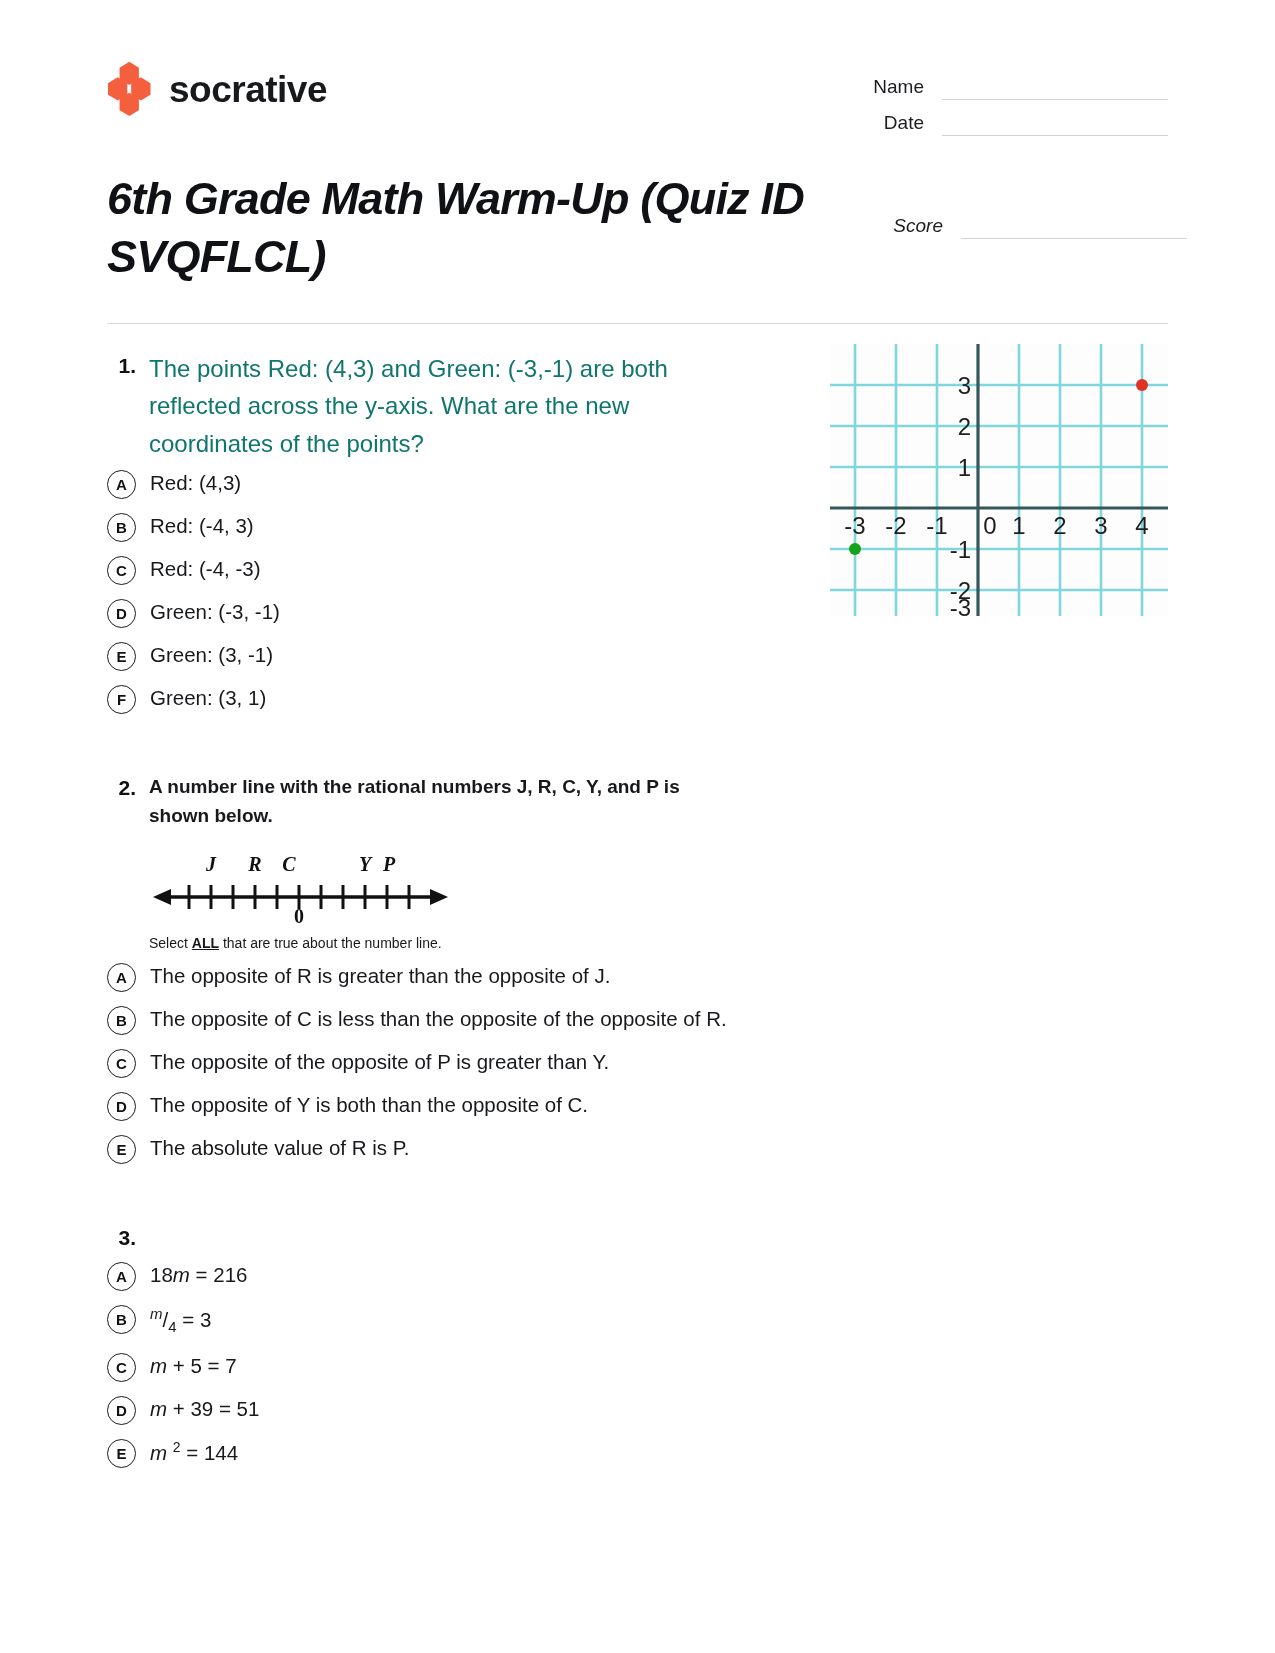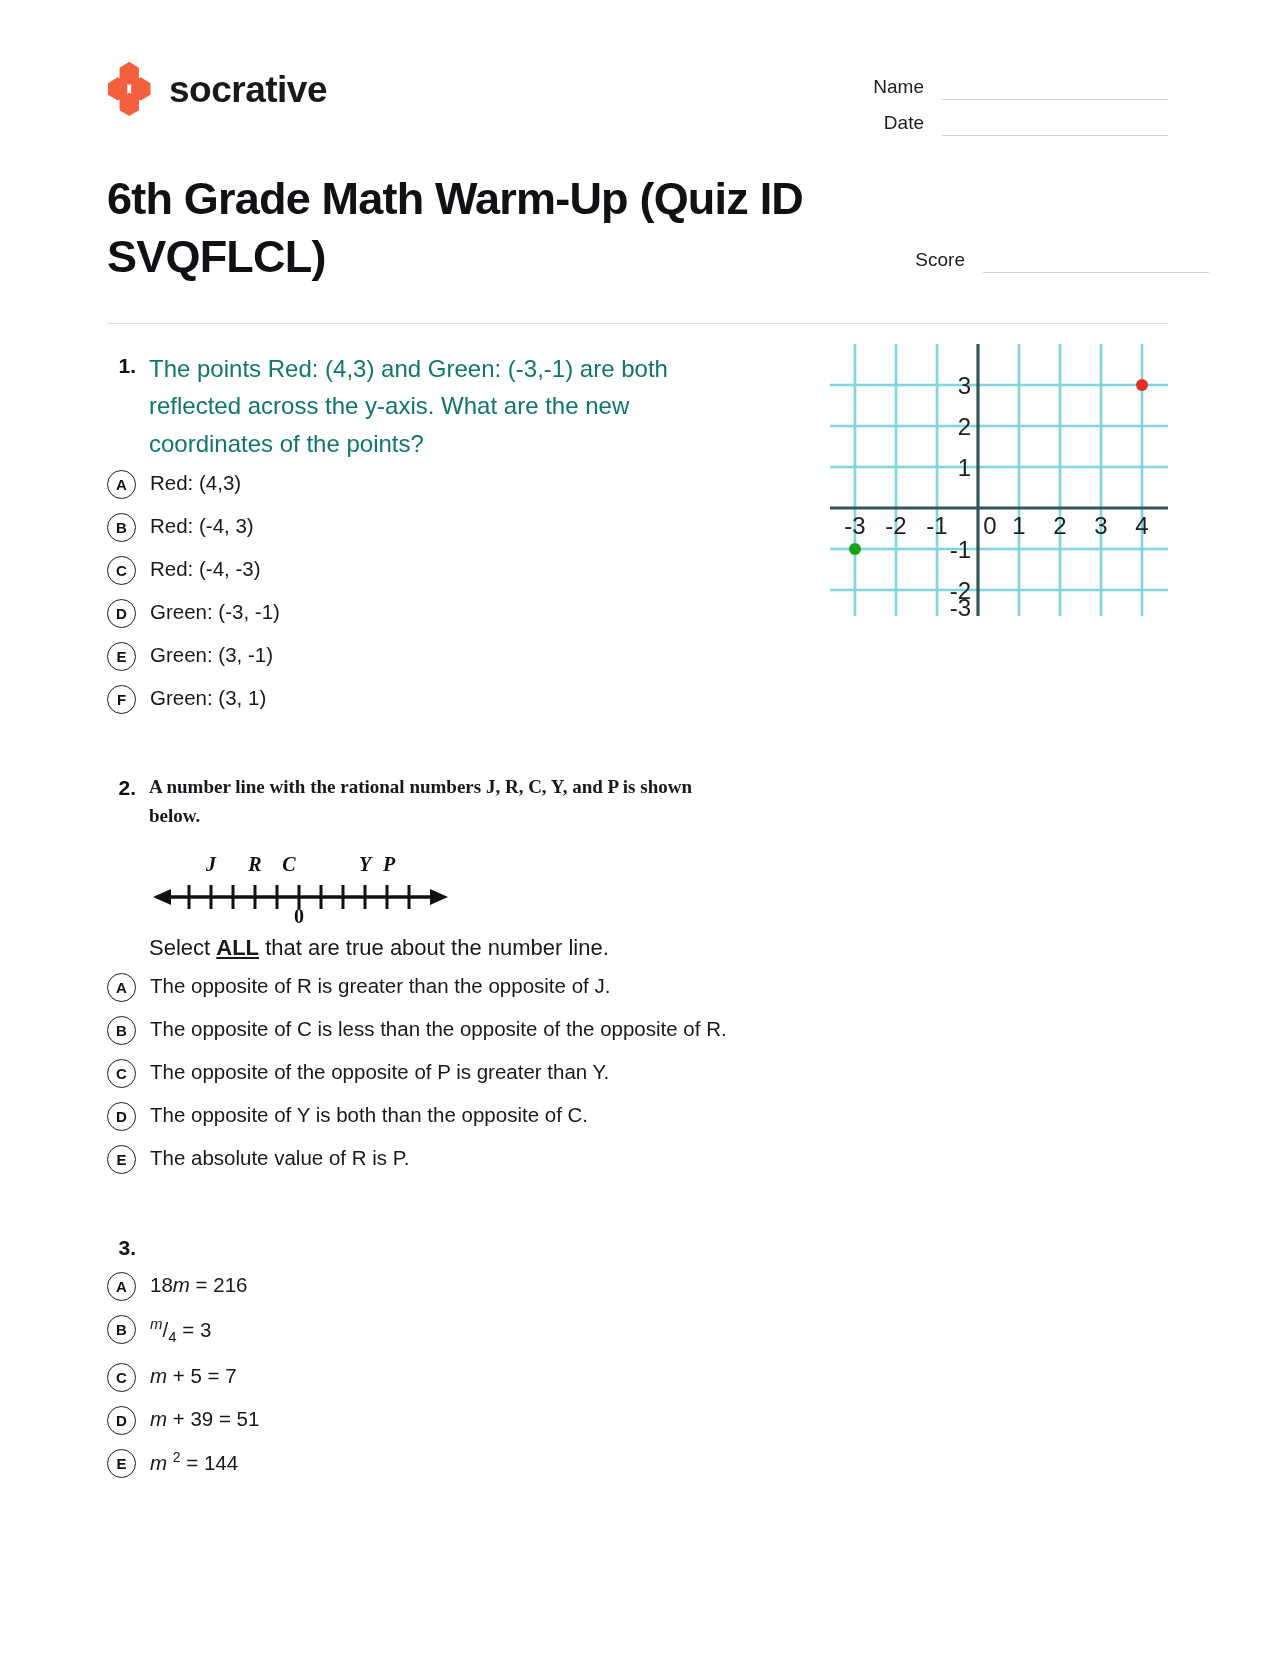--- a/index.html
+++ b/index.html
@@ -53,23 +53,24 @@
     white-space: nowrap;
   }
   .field-line {
     width: 226px;
     border-bottom: 1.5px solid #cfd2d6;
     height: 20px;
   }
 
   
   .title-block {
-    padding: 22px 66px 0 107px;
-    display: flex;
-    align-items: flex-end;
+    padding: 22px 88px 0 107px;
+    display: flex;
+    align-items: flex-start;
+    font-style: italic;
   }
   .quiz-title {
     font-size: 45px;
     font-weight: 700;
     letter-spacing: -0.8px;
     line-height: 1.28;
     color: #101114;
     max-width: 730px;
     margin: 0;
   }
@@ -150,25 +151,25 @@
     height: 272px;
   }
 
   
   .numberline-wrap { margin: 14px 0 6px 42px; }
 
   .q2-stem {
     font-size: 19px;
     font-weight: 700;
     color: #17191c;
-    font-family: Liberation Serif, serif;
+    font-family: Liberation Sans, sans-serif;
   }
 
   .select-all {
-    font-size: 22px;
+    font-size: 14px;
     color: #17191c;
     margin: 6px 0 10px 42px;
   }
 
   .spacer-lg { height: 46px; }
 
   
   .frac {
     display: inline-block;
     position: relative;

